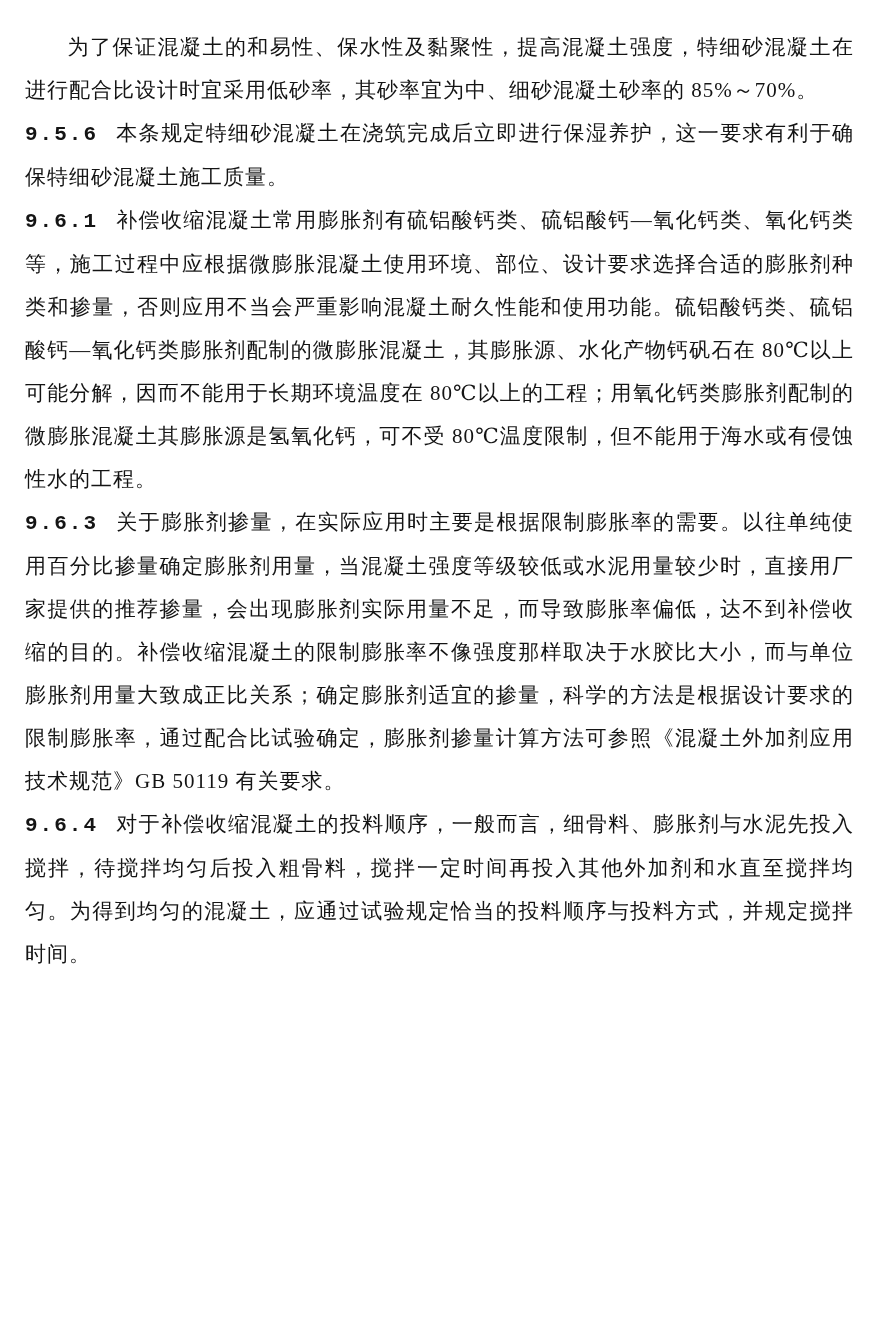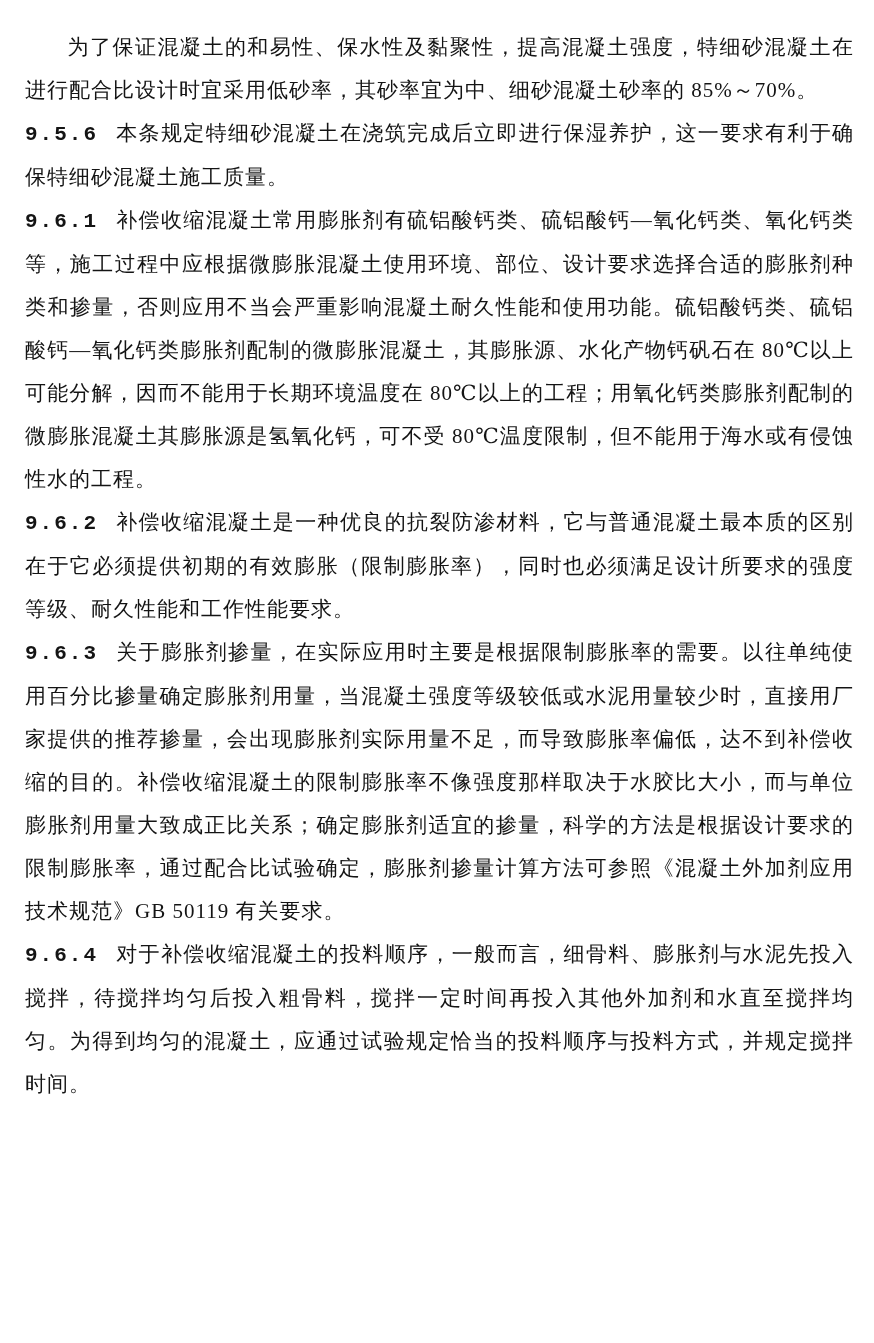--- a/index.html
+++ b/index.html
@@ -52,23 +52,20 @@
   </p>
 
   <p class="para">
     <span class="secnum">9.5.6</span><span class="para-text">本条规定特细砂混凝土在浇筑完成后立即进行保湿养护，这一要求有利于确保特细砂混凝土施工质量。</span>
   </p>
 
   <p class="para">
     <span class="secnum">9.6.1</span><span class="para-text">补偿收缩混凝土常用膨胀剂有硫铝酸钙类、硫铝酸钙—氧化钙类、氧化钙类等，施工过程中应根据微膨胀混凝土使用环境、部位、设计要求选择合适的膨胀剂种类和掺量，否则应用不当会严重影响混凝土耐久性能和使用功能。硫铝酸钙类、硫铝酸钙—氧化钙类膨胀剂配制的微膨胀混凝土，其膨胀源、水化产物钙矾石在 80℃以上可能分解，因而不能用于长期环境温度在 80℃以上的工程；用氧化钙类膨胀剂配制的微膨胀混凝土其膨胀源是氢氧化钙，可不受 80℃温度限制，但不能用于海水或有侵蚀性水的工程。</span>
   </p>
 
-  <p class="para">
-    <span class="secnum">9.6.2</span><span class="para-text">补偿收缩混凝土是一种优良的抗裂防渗材料，它与普通混凝土最本质的区别在于它必须提供初期的有效膨胀（限制膨胀率），同时也必须满足设计所要求的强度等级、耐久性能和工作性能要求。</span>
-  </p>
 
   <p class="para">
     <span class="secnum">9.6.3</span><span class="para-text">关于膨胀剂掺量，在实际应用时主要是根据限制膨胀率的需要。以往单纯使用百分比掺量确定膨胀剂用量，当混凝土强度等级较低或水泥用量较少时，直接用厂家提供的推荐掺量，会出现膨胀剂实际用量不足，而导致膨胀率偏低，达不到补偿收缩的目的。补偿收缩混凝土的限制膨胀率不像强度那样取决于水胶比大小，而与单位膨胀剂用量大致成正比关系；确定膨胀剂适宜的掺量，科学的方法是根据设计要求的限制膨胀率，通过配合比试验确定，膨胀剂掺量计算方法可参照《混凝土外加剂应用技术规范》GB 50119 有关要求。</span>
   </p>
 
   <p class="para">
     <span class="secnum">9.6.4</span><span class="para-text">对于补偿收缩混凝土的投料顺序，一般而言，细骨料、膨胀剂与水泥先投入搅拌，待搅拌均匀后投入粗骨料，搅拌一定时间再投入其他外加剂和水直至搅拌均匀。为得到均匀的混凝土，应通过试验规定恰当的投料顺序与投料方式，并规定搅拌时间。</span>
   </p>
 
 </div>

